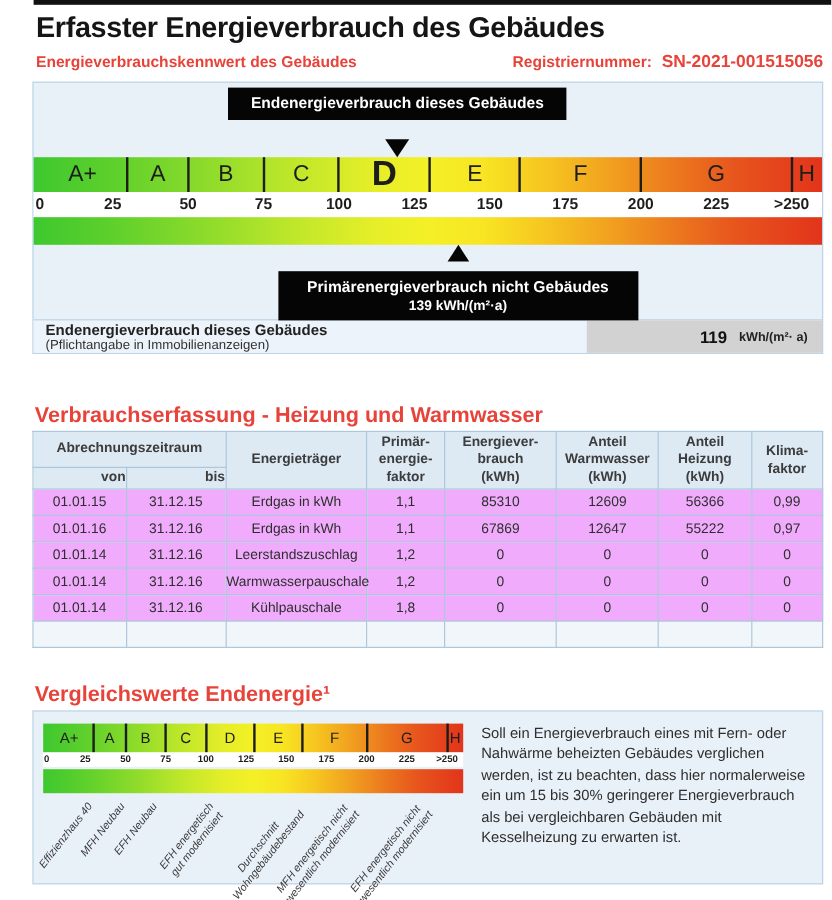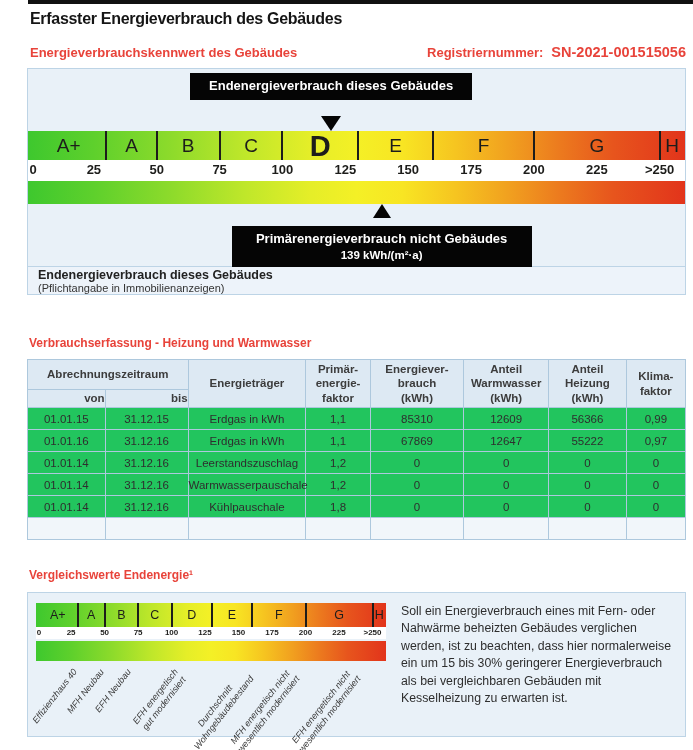--- a/index.html
+++ b/index.html
@@ -10,21 +10,21 @@
     --header-bg:#dde9f3;
     --value-box:#d2d2d2;
     --ink:#1d1d1b;
   }
   *{margin:0;padding:0;box-sizing:border-box;}
   html,body{background:#ffffff;}
   body{font-family:"Liberation Sans","DejaVu Sans",sans-serif;color:var(--ink);}
   .page{position:relative;width:693px;height:750px;background:#fff;overflow:hidden;}
 
   .top-rule{position:absolute;top:0;left:28px;right:0;height:4px;background:#111;}
-  .page-title{position:absolute;top:10px;left:30px;font-size:16px;font-weight:bold;letter-spacing:-0.3px;color:#151515;}
+  .page-title{position:absolute;top:10px;left:30px;font-size:24px;font-weight:bold;letter-spacing:-0.3px;color:#151515;}
   .sub-row{position:absolute;top:44px;left:30px;right:7px;display:flex;align-items:baseline;gap:11px;}
   .sub-left{font-size:13px;font-weight:bold;color:var(--accent);}
   .reg-group{margin-left:auto;display:flex;align-items:baseline;gap:8px;}
   .reg-label{font-size:13px;font-weight:bold;color:var(--accent);}
   .reg-number{font-size:14.5px;font-weight:bold;color:var(--accent);}
 
   
   .scale-panel{position:absolute;top:68px;left:27px;width:659px;height:227px;background:var(--panel-bg);border:1px solid var(--panel-border);}
   .callout{position:absolute;background:#050505;color:#fff;text-align:center;padding:4px 10px 5px;z-index:3;}
   .callout .c-title{font-size:13px;font-weight:bold;line-height:1.35;}
@@ -49,28 +49,28 @@
 
   .summary-row{position:absolute;left:0;right:0;bottom:0;height:28px;border-top:1px solid var(--panel-border);display:flex;background:#edf3fa;}
   .summary-text{flex:1;padding:1px 0 0 10px;}
   .summary-title{font-size:12.5px;font-weight:bold;color:#222;line-height:1.15;}
   .summary-sub{font-size:11px;color:#333;line-height:1.1;}
   .summary-value-box{width:196px;background:var(--value-box);display:flex;align-items:center;justify-content:flex-end;padding-right:12px;gap:10px;}
   .summary-value{font-size:14px;font-weight:bold;color:#111;}
   .summary-unit{font-size:10.5px;font-weight:bold;color:#222;}
 
   
-  .section-heading{position:absolute;left:29px;font-size:12px;font-weight:bold;color:var(--accent);}
+  .section-heading{position:absolute;left:29px;font-size:18px;font-weight:bold;color:var(--accent);}
   .heading-consumption{top:336px;}
   .consumption-table{position:absolute;top:359px;left:27px;width:659px;border-collapse:collapse;table-layout:fixed;}
   .consumption-table th,.consumption-table td{border:1px solid var(--table-border);text-align:center;vertical-align:middle;}
   .consumption-table th{background:var(--header-bg);font-size:11.5px;font-weight:bold;color:#3c3c3c;line-height:1.25;white-space:pre-line;}
   .consumption-table tr.h1 th{height:30px;}
   .consumption-table tr.h2 th{height:18px;text-align:right;}
-  .consumption-table td{background:#22c55e;font-size:11.5px;color:#2e2e2e;height:22px;}
+  .consumption-table td{background:#f0abfc;font-size:11.5px;color:#2e2e2e;height:22px;}
   .consumption-table tbody tr.empty td{background:#f1f6fa;}
 
   
   .heading-comparison{top:568px;}
   .cmp-panel{position:absolute;top:592px;left:27px;width:659px;height:145px;background:var(--panel-bg);border:1px solid var(--panel-border);}
   .cmp-scale{position:absolute;left:8px;top:10px;width:350px;height:125px;}
   .cmp-scale .band-strip{top:0;height:24px;}
   .cmp-scale .band-letter{font-size:12.5px;}
   .cmp-scale .tick-strip{top:24px;height:12px;}
   .cmp-scale .tick{top:1px;font-size:8px;}
@@ -139,20 +139,24 @@
     <div class="pointer-up" id="pointer-primary" style="left: 353.625px; top: 135px;"></div>
     <div class="callout" id="callout-primary" style="width: 300px; top: 157px; left: 203.625px;">
       <div class="c-title">Primärenergieverbrauch nicht Gebäudes</div>
       <div class="c-value">139 kWh/(m²·a)</div>
     </div>
 
     <div class="summary-row">
       <div class="summary-text">
         <div class="summary-title">Endenergieverbrauch dieses Gebäudes</div>
         <div class="summary-sub">(Pflichtangabe in Immobilienanzeigen)</div>
+      </div>
+      <div class="summary-value-box">
+        <span class="summary-value">119</span>
+        <span class="summary-unit">kWh/(m²· a)</span>
       </div>
     </div>
   </div>
 
   <h2 class="section-heading heading-consumption">Verbrauchserfassung - Heizung und Warmwasser</h2>
 
   <table class="consumption-table">
     <colgroup>
       <col style="width:11.8%">
         <col style="width:12.6%">

